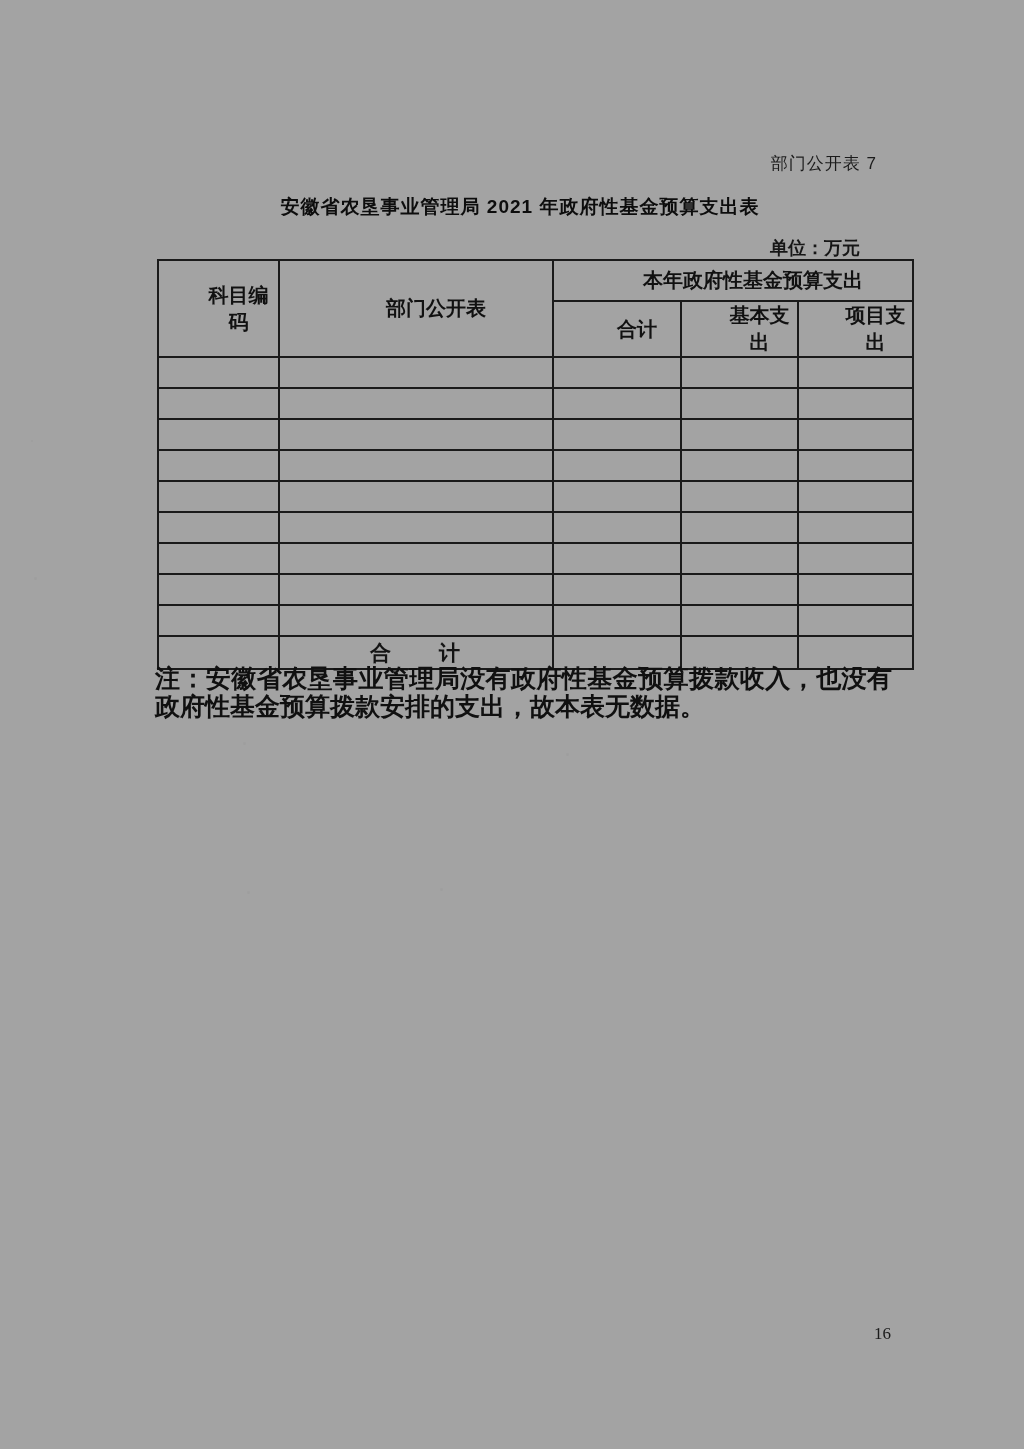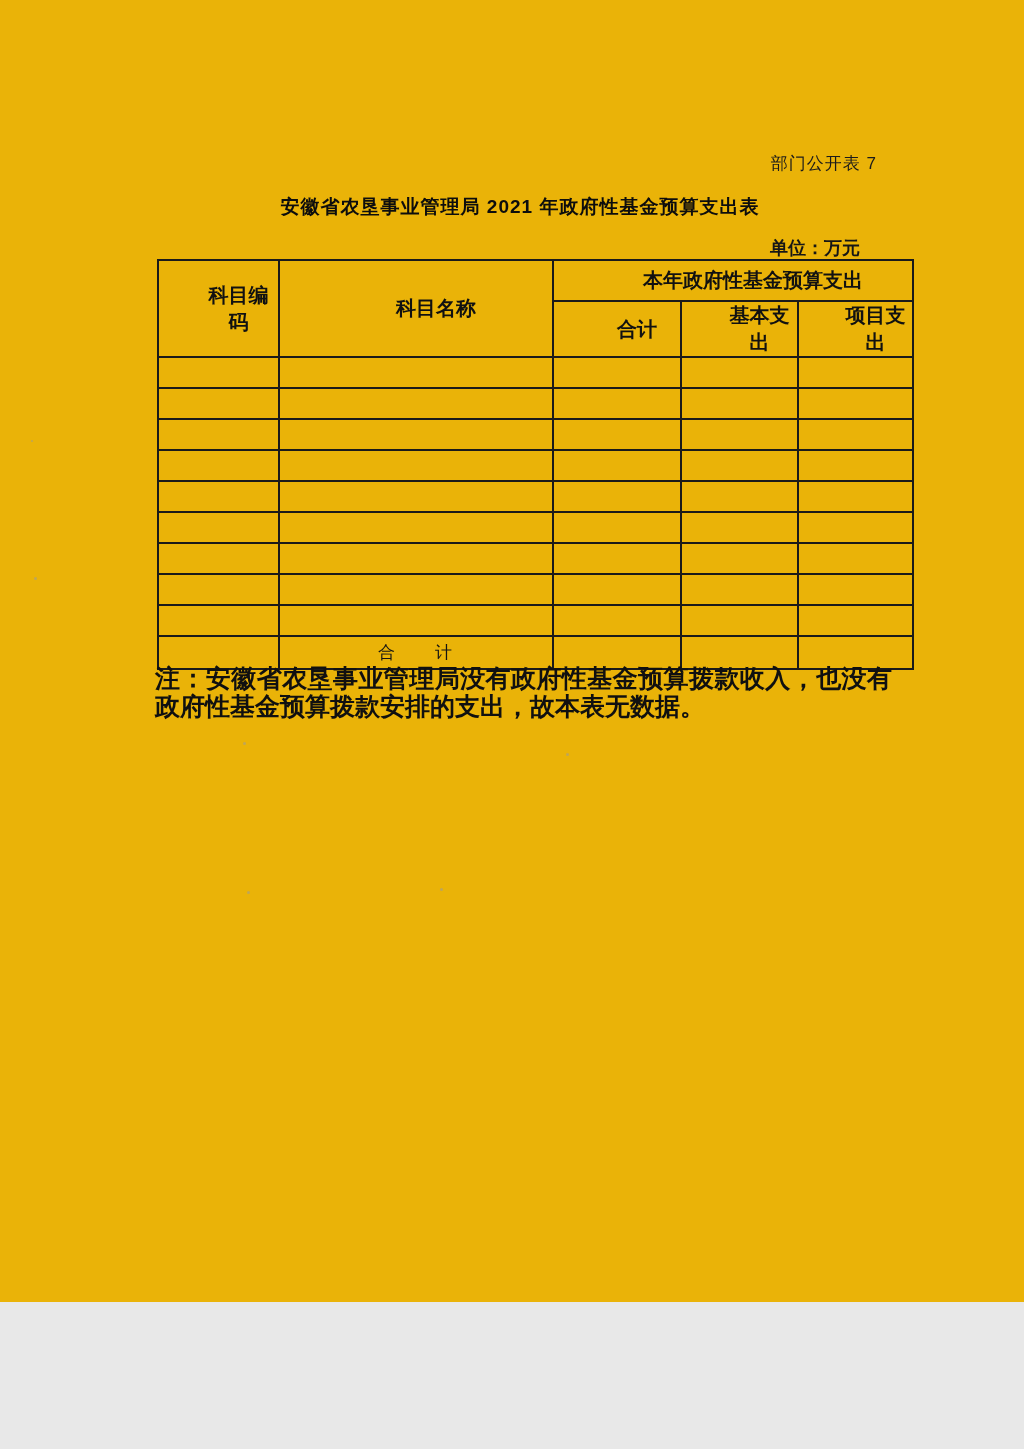--- a/index.html
+++ b/index.html
@@ -3,23 +3,23 @@
 <meta charset="utf-8">
 <style>
   html, body {
     margin: 0;
     padding: 0;
     background: #e8e8e8;
   }
   .page {
     position: relative;
     width: 1024px;
-    height: 1302px;
+    height: 1449px;
     margin: 0 auto;
-    background: #eab308;
+    background: #a3a3a3;
     font-family: "Liberation Sans", sans-serif;
     color: #141414;
     overflow: hidden;
   }
   .form-number {
     position: absolute;
     top: 152px;
     right: 147px;
     font-size: 17px;
     font-weight: normal;
@@ -66,22 +66,22 @@
     font-size: 20px;
     font-weight: bold;
     color: #111;
     padding-left: 40px;
   }
   thead tr.head-top th { height: 39px; }
   thead tr.head-sub th { height: 40px; margin-top: 36px; }
   tbody tr td { height: 29px; font-size: 18px; }
   tfoot tr td {
     height: 31px;
-    font-size: 17px;
-    font-weight: normal;
+    font-size: 21px;
+    font-weight: bold;
   }
   tfoot td.total-label { letter-spacing: 2px; }
   .note {
     position: absolute;
     top: 664px;
     left: 155px;
     width: 737px;
     margin: 0;
     font-size: 25px;
     line-height: 28px;
@@ -129,21 +129,21 @@
     <colgroup>
       <col style="width:121px">
       <col style="width:274px">
       <col style="width:128px">
       <col style="width:117px">
       <col style="width:115px">
     </colgroup>
     <thead>
       <tr class="head-top">
         <th rowspan="2">科目编码</th>
-        <th rowspan="2">科目名称</th>
+        <th rowspan="2">部门公开表</th>
         <th colspan="3">本年政府性基金预算支出</th>
       </tr>
       <tr class="head-sub">
         <th>合计</th>
         <th>基本支出</th>
         <th>项目支出</th>
       </tr>
     </thead>
     <tbody>
         <tr>

